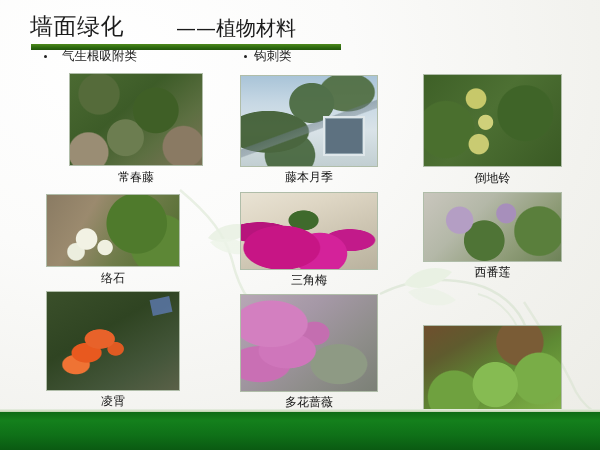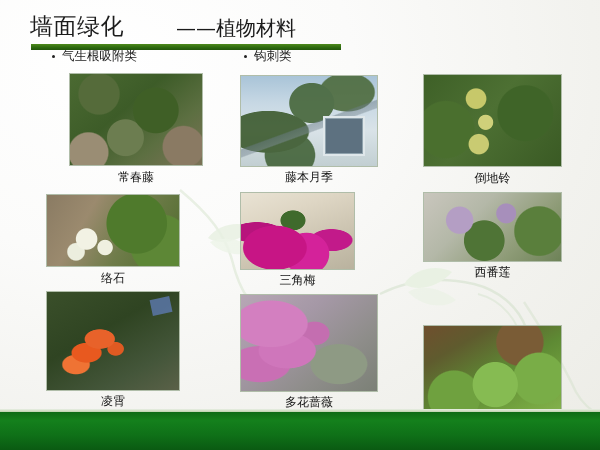--- a/index.html
+++ b/index.html
@@ -87,21 +87,21 @@
   }
   .bullet .dot {
     display: inline-block;
     width: 3px;
     height: 3px;
     border-radius: 50%;
     background: #222;
     margin-right: 7px;
     flex: 0 0 auto;
   }
-  .bullet-1 { left: 52px; }
+  .bullet-1 { left: 44px; gap: 8px; }
   .bullet-2 { left: 244px; }
   .bullet-3 { left: 418px; }
 
   
   .grid {
     position: absolute;
     left: 0;
     top: 0;
     width: 600px;
     height: 450px;
@@ -258,21 +258,21 @@
         <div class="layer" style="background:
              radial-gradient(circle at 68% 40%, #4f7a2c 0 30%, rgba(0,0,0,0) 31%),
              radial-gradient(circle at 86% 70%, #5d8736 0 24%, rgba(0,0,0,0) 25%),
              radial-gradient(circle at 30% 62%, #f2f2e4 0 10%, rgba(0,0,0,0) 11%),
              radial-gradient(circle at 44% 74%, #eff0e0 0 8%, rgba(0,0,0,0) 9%),
              radial-gradient(circle at 22% 80%, #eceede 0 7%, rgba(0,0,0,0) 8%);"></div>
       </div>
       <div class="caption" style="top:76px;">络石</div>
     </div>
 
-    <div class="cell" style="left:240px; top:192px; width:115px; height:78px;">
+    <div class="cell" style="left:240px; top:192px; width:138px; height:78px;">
       <div class="photo">
         <div class="layer" style="background:
              linear-gradient(160deg, #e9e3d4 0%, #ded6c4 30%, #cfc7b4 58%, #b9b29e 100%);"></div>
         <div class="layer" style="background:
              radial-gradient(ellipse at 30% 72%, #c71585 0 28%, rgba(0,0,0,0) 29%),
              radial-gradient(ellipse at 58% 80%, #d4229a 0 24%, rgba(0,0,0,0) 25%),
              radial-gradient(ellipse at 14% 52%, #b7147c 0 18%, rgba(0,0,0,0) 19%),
              radial-gradient(ellipse at 80% 62%, #c21a8a 0 16%, rgba(0,0,0,0) 17%),
              radial-gradient(ellipse at 46% 36%, #3f6a2c 0 14%, rgba(0,0,0,0) 15%);"></div>
       </div>

